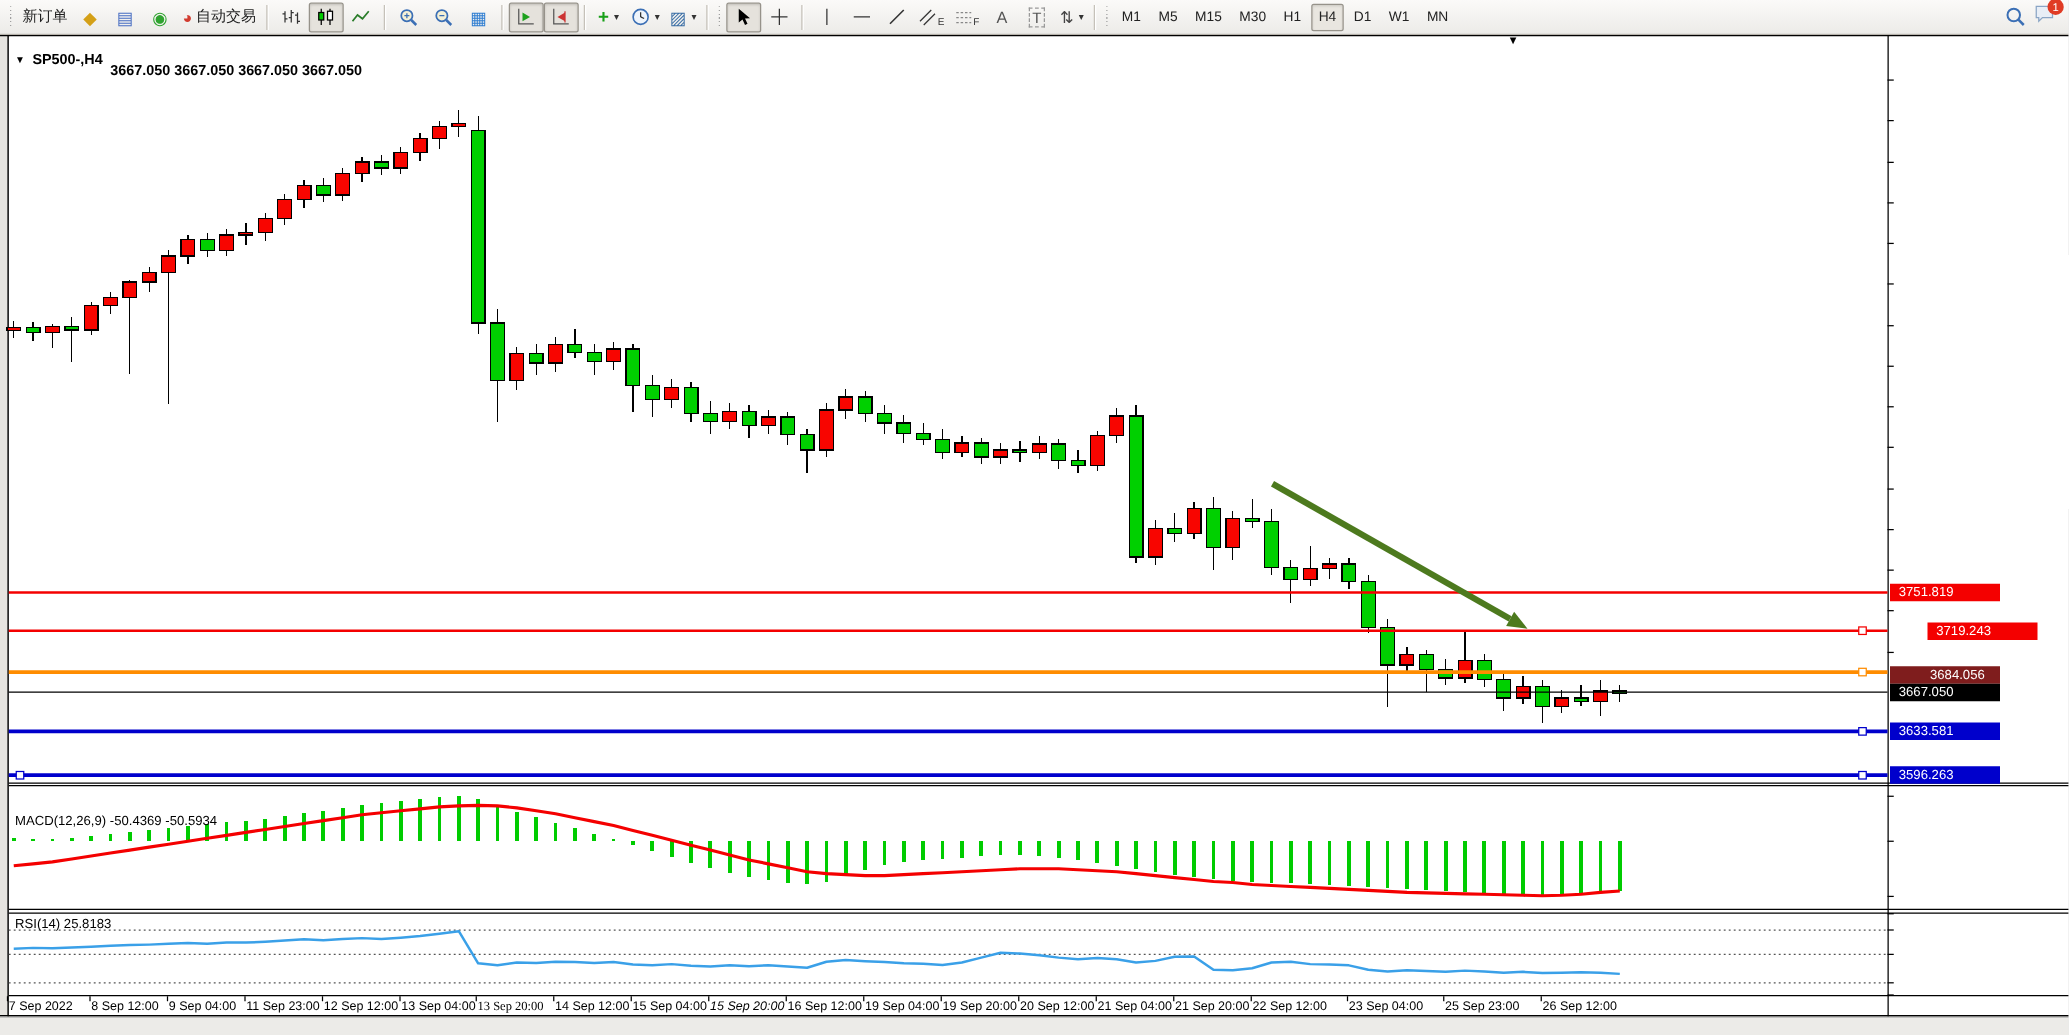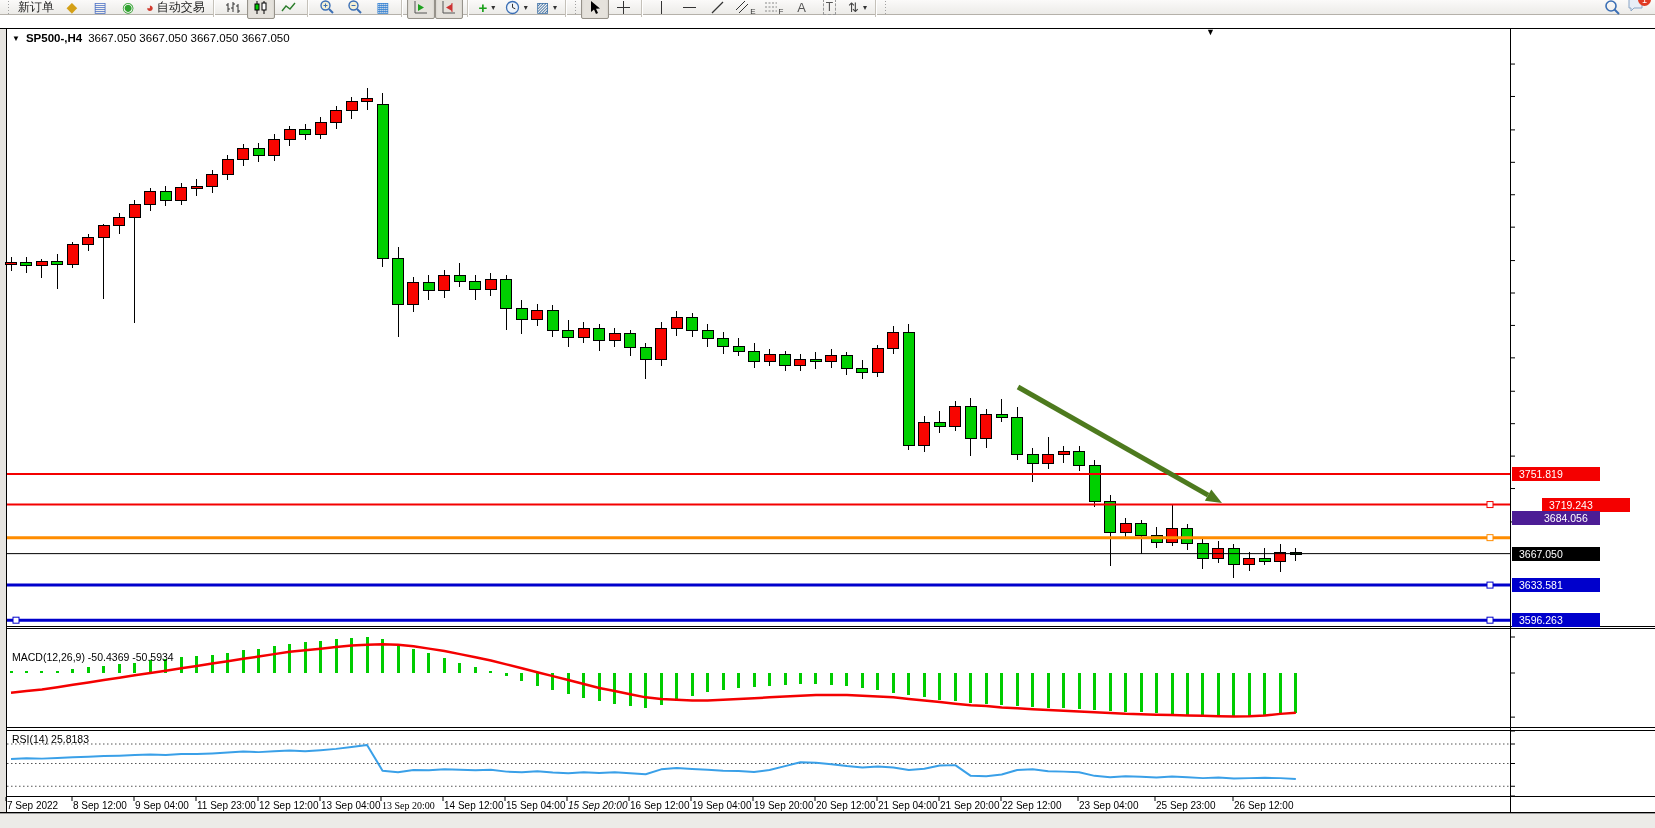--- a/index.html
+++ b/index.html
@@ -1,19 +1,19 @@
 <!DOCTYPE html>
 <html><head>
 <meta charset="utf-8">
 <style>
   html,body{margin:0;padding:0;background:#c8c8c8;}
   .screen{position:relative;width:1655px;height:828px;background:#fff;
     font-family:"Liberation Sans",sans-serif;overflow:hidden;}
   
-  .toolbar{position:absolute;top:0;left:0;width:1655px;height:15px;
+  .toolbar{position:absolute;top:0;left:0;width:1655px;height:28px;
     background:linear-gradient(#fbfaf9,#ecebe8);border-bottom:1px solid #b5b1aa;
     display:flex;align-items:center;padding:0 4px;box-sizing:border-box;z-index:30;}
   .grip{width:4px;height:18px;margin:0 3px;
     background-image:repeating-linear-gradient(#a0a0a0 0 1px,transparent 1px 3px);
     background-size:1px 100%;background-repeat:repeat-y;background-position:1px 0;}
   .tb-btn{height:22px;min-width:20px;display:flex;align-items:center;justify-content:center;
     gap:3px;padding:0 3px;border:1px solid transparent;border-radius:2px;
     font-size:12px;color:#1d1d1d;white-space:nowrap;}
   .tb-btn.active{border-color:#96928a;background:#e5e2dc;box-shadow:inset 0 1px 2px rgba(0,0,0,.15);}
   .tb-sep{width:0;height:20px;border-left:1px solid #c5c1b9;border-right:1px solid #fff;margin:0 4px;}
@@ -196,20 +196,31 @@
     <div class="tb-btn">
         <span style="font-size:12px;color:#555;border:1px dashed #999;padding:0 2px;">T</span>
       </div>
     <div class="tb-btn">
         <span class="g-arr">⇅</span>
         <span class="caret">▾</span>
       </div>
     <div class="tb-sep"></div>
     <div class="grip"></div>
 
+    <div id="tf-bar" style="display:flex;align-items:center;gap:2px;">
+        <div class="tf-btn">M1</div>
+        <div class="tf-btn">M5</div>
+        <div class="tf-btn">M15</div>
+        <div class="tf-btn">M30</div>
+        <div class="tf-btn">H1</div>
+        <div class="tf-btn active">H4</div>
+        <div class="tf-btn">D1</div>
+        <div class="tf-btn">W1</div>
+        <div class="tf-btn">MN</div>
+      </div>
 
     <div class="tb-right">
       <svg width="17" height="17">
         <circle cx="7" cy="7" r="5" stroke="#3b6fb5" fill="none" stroke-width="1.6"></circle>
         <line x1="10.5" y1="10.5" x2="15" y2="15" stroke="#3b6fb5" stroke-width="2"></line>
       </svg>
       <div class="bubble">
         <svg width="18" height="16">
           <path d="M2 2h13v9H7l-3 3v-3H2z" fill="#e8eef6" stroke="#8aa5c5"></path>
         </svg>
@@ -227,21 +238,21 @@
   <div class="frame-line" style="left:7px;top:727px;width:1648px;height:1px;"></div>
   <div class="frame-line" style="left:7px;top:730px;width:1648px;height:1px;"></div>
   <div class="frame-line" style="left:7px;top:796px;width:1648px;height:1px;"></div>
   <div class="frame-line" style="left:0;top:812px;width:1655px;height:1px;"></div>
   <div class="axis-col"></div>
   <div class="bottom-strip"></div>
 
   <div class="chart-title">
     <span class="tri">▼</span>
     <span>SP500-,H4</span>
-    <span style="font-weight:400;">3667.050 3667.050 3667.050 3667.050</span>
+    <span style="font-weight:700;margin-top:19px;">3667.050 3667.050 3667.050 3667.050</span>
   </div>
   <div class="scroll-marker">▼</div>
 
   <div class="ind-label" style="top:631px;margin-top:20px;">MACD(12,26,9) -50.4369 -50.5934</div>
   <div class="ind-label" style="top:733px;">RSI(14) 25.8183</div>
 
   <svg id="plot" class="overlay" width="1655" height="828">
       <g shape-rendering="crispEdges">
         <line x1="11" y1="256.5496003761167" x2="11" y2="270.6539727315469" stroke="#000000" stroke-width="1"></line>
         <rect x="5.5" y="262.19134931828876" width="11" height="2" fill="#F80500" stroke="#000" stroke-width="1"></rect>
@@ -556,21 +567,21 @@
       <line x1="877" y1="797" x2="877" y2="801" stroke="#000"></line>
       <line x1="939" y1="797" x2="939" y2="801" stroke="#000"></line>
       <line x1="1001" y1="797" x2="1001" y2="801" stroke="#000"></line>
       <line x1="1078" y1="797" x2="1078" y2="801" stroke="#000"></line>
       <line x1="1155" y1="797" x2="1155" y2="801" stroke="#000"></line>
       <line x1="1233" y1="797" x2="1233" y2="801" stroke="#000"></line>
     </svg>
   <div id="labels-layer">
       <div class="price-badge" style="top:466.92712740949713px;background:#F40000;">3751.819</div>
       <div class="price-badge" style="top:497.5580629995301px;background:#F40000;margin-left:30px;">3719.243</div>
-      <div class="price-badge" style="top:511px;background:#4c1d95;padding-left:32px;">3684.056</div>
+      <div class="price-badge" style="top:533px;background:#7f1d1d;padding-left:32px;">3684.056</div>
       <div class="price-badge" style="top:546.6346967559944px;background:#000000;">3667.050</div>
       <div class="price-badge" style="top:578.1053126469205px;background:#0000CC;">3633.581</div>
       <div class="price-badge" style="top:613.1951104842503px;background:#0000CC;">3596.263</div>
       <div class="tick-label" style="left:1519px;top:58.053126469205324px;">4187.720</div>
       <div class="tick-label" style="left:1519px;top:90.47907851433985px;">4153.235</div>
       <div class="tick-label" style="left:1519px;top:123.8876351669019px;">4117.705</div>
       <div class="tick-label" style="left:1519px;top:156.31358721203603px;">4083.220</div>
       <div class="tick-label" style="left:1519px;top:188.73953925716972px;">4048.735</div>
       <div class="tick-label" style="left:1519px;top:221.16549130230382px;">4014.250</div>
       <div class="tick-label" style="left:1519px;top:254.57404795486633px;">3978.720</div>

